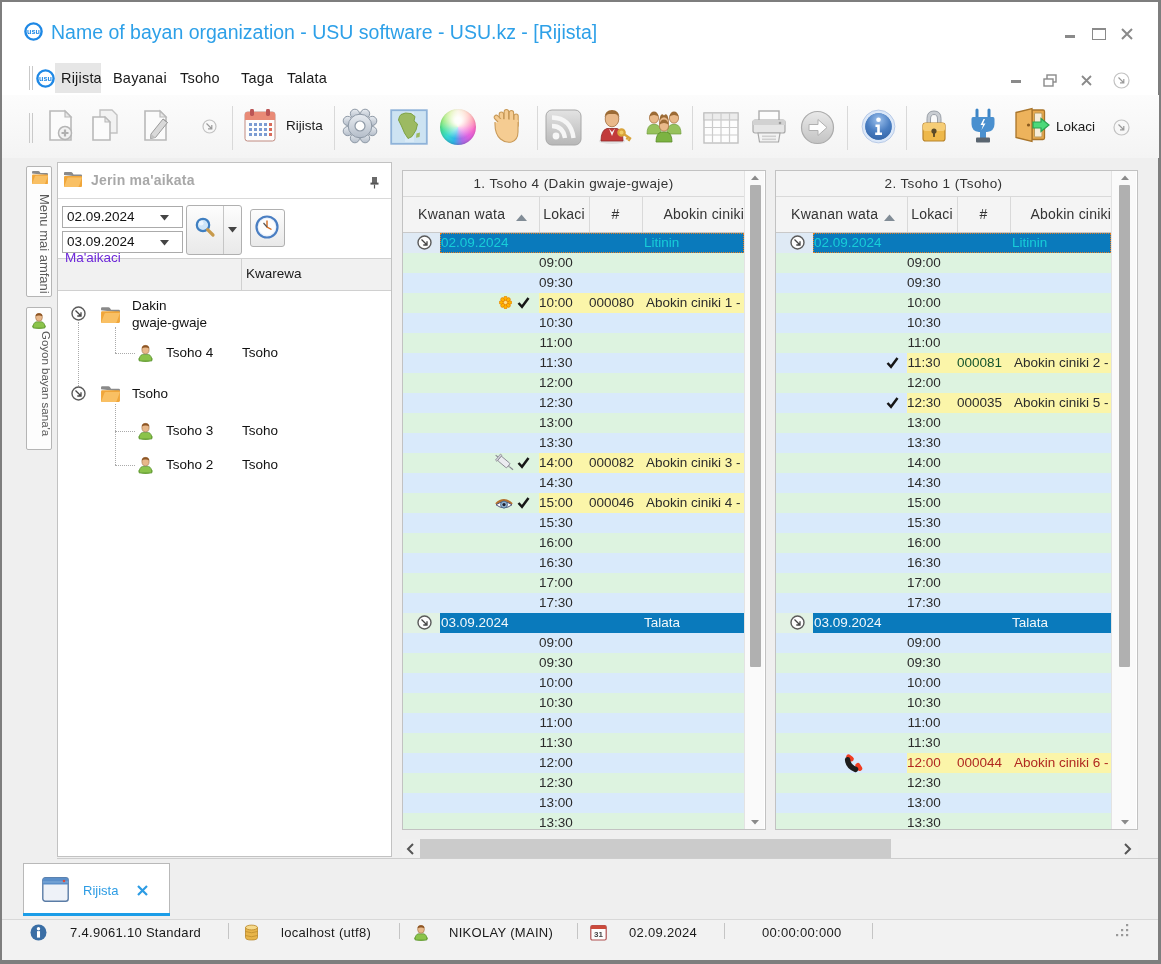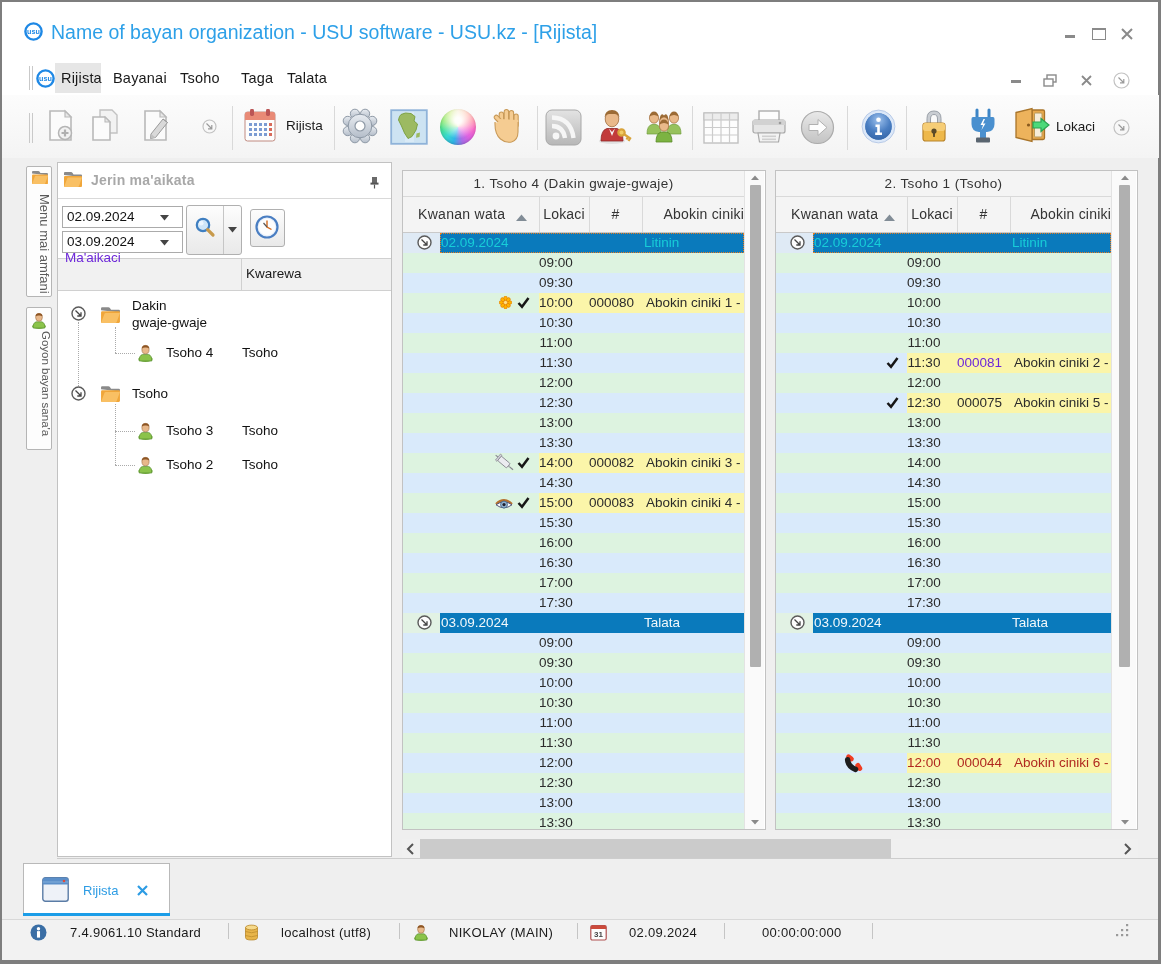--- a/index.html
+++ b/index.html
@@ -454,21 +454,21 @@
 <div class="abs" style="left:539px;top:493px;width:205px;height:20px;background:#fbf5a9"></div>
 <svg style="position:absolute;left:494px;top:496px" width="20" height="15" viewBox="0 0 20 15">
     <path d="M2 8 Q10 0.5 18 8" stroke="#b5702e" stroke-width="2.2" fill="none"></path>
 <path d="M2 8.8 Q10 3 18 8.8 Q10 14.8 2 8.8 Z" fill="#fdfdfd" stroke="#55557a" stroke-width="1"></path>
 <circle cx="10" cy="8.6" r="3.5" fill="#90b1d0" stroke="#3f5f7f" stroke-width="0.8"></circle>
 <circle cx="10" cy="8.6" r="1.6" fill="#202030"></circle>
   </svg>
 <svg style="position:absolute;left:517px;top:496px" width="13" height="13" viewBox="0 0 13 13">
     <path d="M1.5 7 L5 10.8 L11.5 2" stroke="#161616" stroke-width="2.5" fill="none"></path>
   </svg>
-<div class="t" style="left:585px;top:493px;line-height:20px;width:53px;text-align:center;font-size:13.5px;color:#2b2b2b">000083</div>
+<div class="t" style="left:585px;top:493px;line-height:20px;width:53px;text-align:center;font-size:13.5px;color:#2b2b2b">000046</div>
 <div class="t" style="left:646px;top:493px;line-height:20px;font-size:13.5px;color:#2b2b2b;width:98px;overflow:hidden">Abokin ciniki 4 - W</div>
 <div class="t" style="left:531px;top:493px;line-height:20px;width:50px;text-align:center;font-size:13.5px;color:#2b2b2b">15:00</div>
 <div class="abs" style="left:403px;top:513px;width:136px;height:20px;background:#d9eafb"></div>
 <div class="abs" style="left:539px;top:513px;width:205px;height:20px;background:#d9eafb"></div>
 <div class="t" style="left:531px;top:513px;line-height:20px;width:50px;text-align:center;font-size:13.5px;color:#2b2b2b">15:30</div>
 <div class="abs" style="left:403px;top:533px;width:136px;height:20px;background:#ddf3e0"></div>
 <div class="abs" style="left:539px;top:533px;width:205px;height:20px;background:#ddf3e0"></div>
 <div class="t" style="left:531px;top:533px;line-height:20px;width:50px;text-align:center;font-size:13.5px;color:#2b2b2b">16:00</div>
 <div class="abs" style="left:403px;top:553px;width:136px;height:20px;background:#d9eafb"></div>
 <div class="abs" style="left:539px;top:553px;width:205px;height:20px;background:#d9eafb"></div>
@@ -560,32 +560,32 @@
 <div class="abs" style="left:907px;top:313px;width:204px;height:20px;background:#d9eafb"></div>
 <div class="t" style="left:899px;top:313px;line-height:20px;width:50px;text-align:center;font-size:13.5px;color:#2b2b2b">10:30</div>
 <div class="abs" style="left:776px;top:333px;width:131px;height:20px;background:#ddf3e0"></div>
 <div class="abs" style="left:907px;top:333px;width:204px;height:20px;background:#ddf3e0"></div>
 <div class="t" style="left:899px;top:333px;line-height:20px;width:50px;text-align:center;font-size:13.5px;color:#2b2b2b">11:00</div>
 <div class="abs" style="left:776px;top:353px;width:131px;height:20px;background:#d9eafb"></div>
 <div class="abs" style="left:907px;top:353px;width:204px;height:20px;background:#fbf5a9"></div>
 <svg style="position:absolute;left:886px;top:356px" width="13" height="13" viewBox="0 0 13 13">
     <path d="M1.5 7 L5 10.8 L11.5 2" stroke="#161616" stroke-width="2.5" fill="none"></path>
   </svg>
-<div class="t" style="left:953px;top:353px;line-height:20px;width:53px;text-align:center;font-size:13.5px;color:#6d28d9">000081</div>
+<div class="t" style="left:953px;top:353px;line-height:20px;width:53px;text-align:center;font-size:13.5px;color:#14532d">000081</div>
 <div class="t" style="left:1014px;top:353px;line-height:20px;font-size:13.5px;color:#2b2b2b;width:97px;overflow:hidden">Abokin ciniki 2 - W</div>
 <div class="t" style="left:899px;top:353px;line-height:20px;width:50px;text-align:center;font-size:13.5px;color:#2b2b2b">11:30</div>
 <div class="abs" style="left:776px;top:373px;width:131px;height:20px;background:#ddf3e0"></div>
 <div class="abs" style="left:907px;top:373px;width:204px;height:20px;background:#ddf3e0"></div>
 <div class="t" style="left:899px;top:373px;line-height:20px;width:50px;text-align:center;font-size:13.5px;color:#2b2b2b">12:00</div>
 <div class="abs" style="left:776px;top:393px;width:131px;height:20px;background:#d9eafb"></div>
 <div class="abs" style="left:907px;top:393px;width:204px;height:20px;background:#fbf5a9"></div>
 <svg style="position:absolute;left:886px;top:396px" width="13" height="13" viewBox="0 0 13 13">
     <path d="M1.5 7 L5 10.8 L11.5 2" stroke="#161616" stroke-width="2.5" fill="none"></path>
   </svg>
-<div class="t" style="left:953px;top:393px;line-height:20px;width:53px;text-align:center;font-size:13.5px;color:#2b2b2b">000075</div>
+<div class="t" style="left:953px;top:393px;line-height:20px;width:53px;text-align:center;font-size:13.5px;color:#2b2b2b">000035</div>
 <div class="t" style="left:1014px;top:393px;line-height:20px;font-size:13.5px;color:#2b2b2b;width:97px;overflow:hidden">Abokin ciniki 5 - W</div>
 <div class="t" style="left:899px;top:393px;line-height:20px;width:50px;text-align:center;font-size:13.5px;color:#2b2b2b">12:30</div>
 <div class="abs" style="left:776px;top:413px;width:131px;height:20px;background:#ddf3e0"></div>
 <div class="abs" style="left:907px;top:413px;width:204px;height:20px;background:#ddf3e0"></div>
 <div class="t" style="left:899px;top:413px;line-height:20px;width:50px;text-align:center;font-size:13.5px;color:#2b2b2b">13:00</div>
 <div class="abs" style="left:776px;top:433px;width:131px;height:20px;background:#d9eafb"></div>
 <div class="abs" style="left:907px;top:433px;width:204px;height:20px;background:#d9eafb"></div>
 <div class="t" style="left:899px;top:433px;line-height:20px;width:50px;text-align:center;font-size:13.5px;color:#2b2b2b">13:30</div>
 <div class="abs" style="left:776px;top:453px;width:131px;height:20px;background:#ddf3e0"></div>
 <div class="abs" style="left:907px;top:453px;width:204px;height:20px;background:#ddf3e0"></div>

